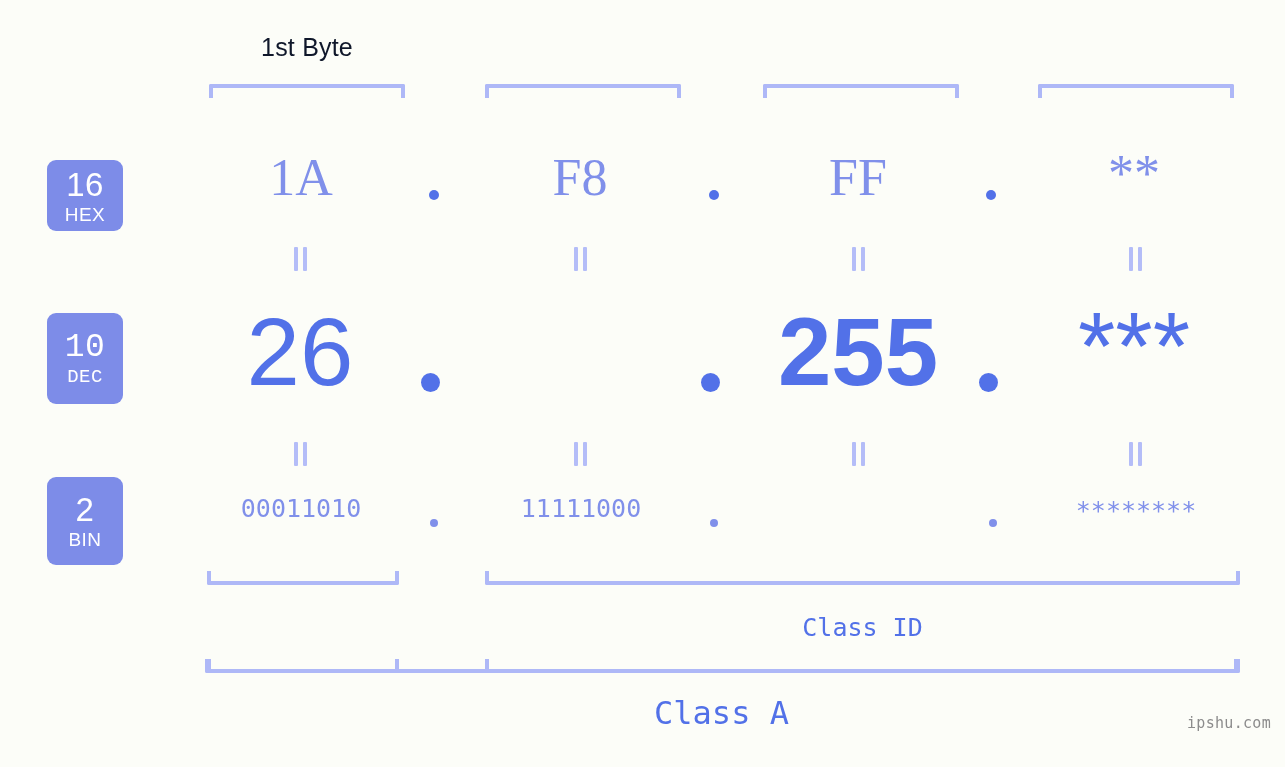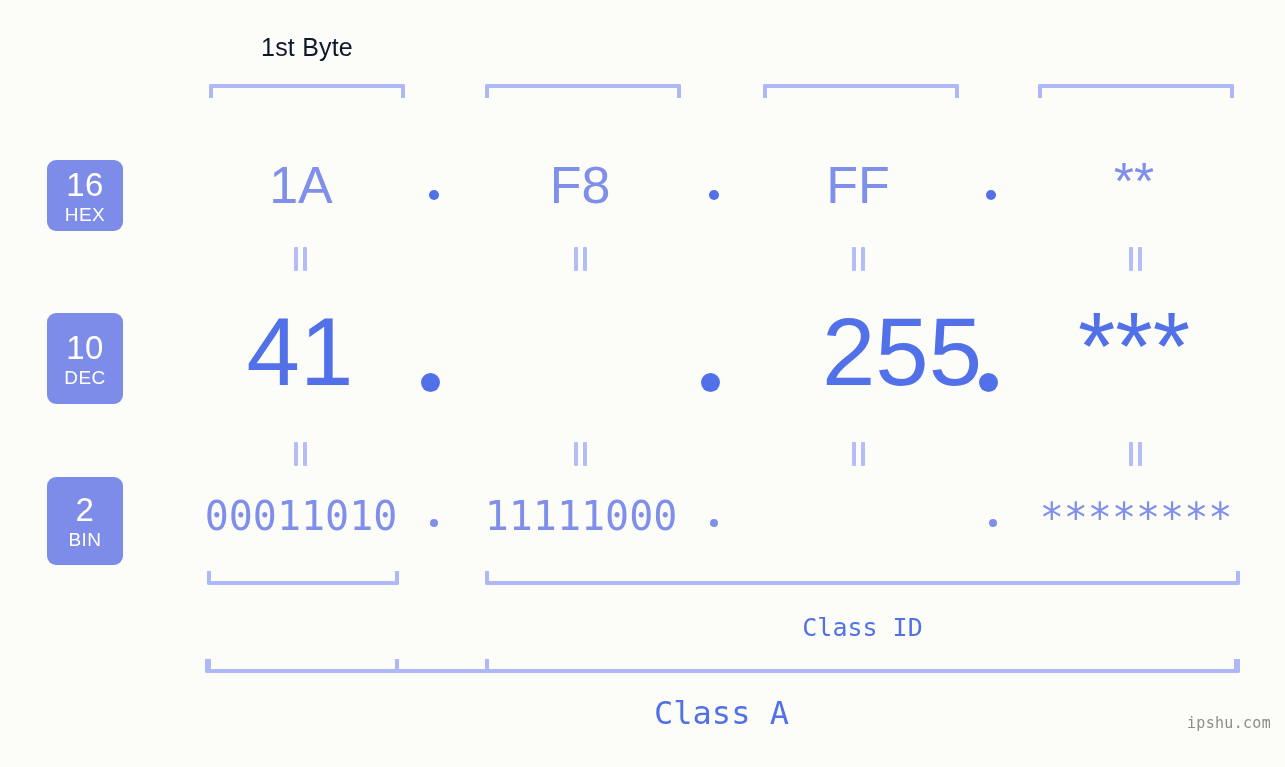--- a/index.html
+++ b/index.html
@@ -75,34 +75,33 @@
     font-weight: 400;
     letter-spacing: 0.5px;
   }
   .badge .badge-name {
     font-size: 19px;
     font-weight: 400;
     margin-top: 4px;
     letter-spacing: 0.5px;
   }
   #badge-hex { top: 152px; height: 71px; margin-top: 8px; }
-  #badge-dec { top: 313px; height: 91px; }
+  #badge-dec { top: 313px; height: 91px; font-family: Liberation Mono, monospace; }
   #badge-bin { top: 477px; height: 88px; }
 
   
   .hex-cell {
     position: absolute;
     top: 152px;
     text-align: center;
-    font-family: Liberation Sans, sans-serif;
+    font-family: Liberation Serif, serif;
     font-size: 52px;
     color: #8090ea;
     line-height: 1;
     white-space: nowrap;
-    margin-top: 7px;
   }
   .hex-dot {
     position: absolute;
     top: 190px;
     width: 10px;
     height: 10px;
     border-radius: 50%;
     background: #5271e8;
   }
 
@@ -126,21 +125,21 @@
     border-radius: 50%;
     background: #5271e8;
   }
 
   
   .bin-cell {
     position: absolute;
     top: 496px;
     text-align: center;
     font-family: "DejaVu Sans Mono", "Liberation Mono", monospace;
-    font-size: 40px;
+    font-size: 25px;
     color: #8090ea;
     line-height: 1;
     letter-spacing: 0px;
     white-space: nowrap;
   }
   .bin-dot {
     position: absolute;
     top: 519px;
     width: 8px;
     height: 8px;
@@ -237,24 +236,24 @@
   <div class="eq" style="left:1129px; top:247px;">
     <span class="a"></span>
       <span class="b"></span>
   </div>
 
   <div class="badge" id="badge-dec">
     <span class="badge-num">10</span>
     <span class="badge-name">DEC</span>
   </div>
 
-  <div class="dec-cell" style="left:202px; width:196px;">41</div>
+  <div class="dec-cell" style="left:202px; width:196px;">26</div>
   <div class="dec-dot" style="left:421px;"></div>
   <div class="dec-dot" style="left:701px;"></div>
-  <div class="dec-cell" style="left:804px; width:196px;">255</div>
+  <div class="dec-cell" style="left:760px; width:196px;font-weight:bold;">255</div>
   <div class="dec-dot" style="left:979px;"></div>
   <div class="dec-cell stars" style="left:1036px; width:196px; top:298px;">***</div>
 
   <div class="eq" style="left:294px; top:442px;">
     <span class="a"></span>
       <span class="b"></span>
   </div>
   <div class="eq" style="left:574px; top:442px;">
     <span class="a"></span>
       <span class="b"></span>

